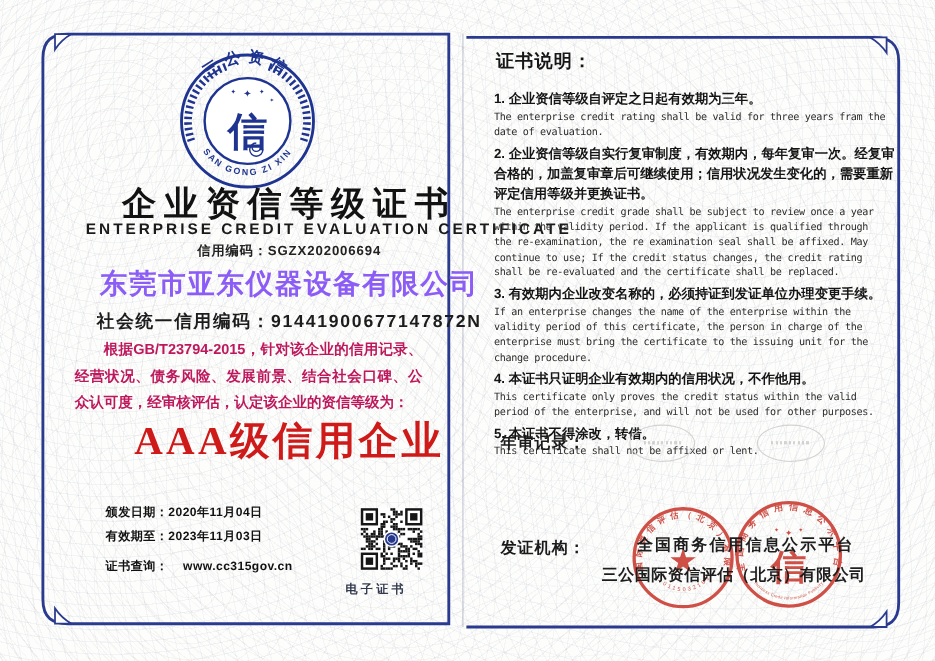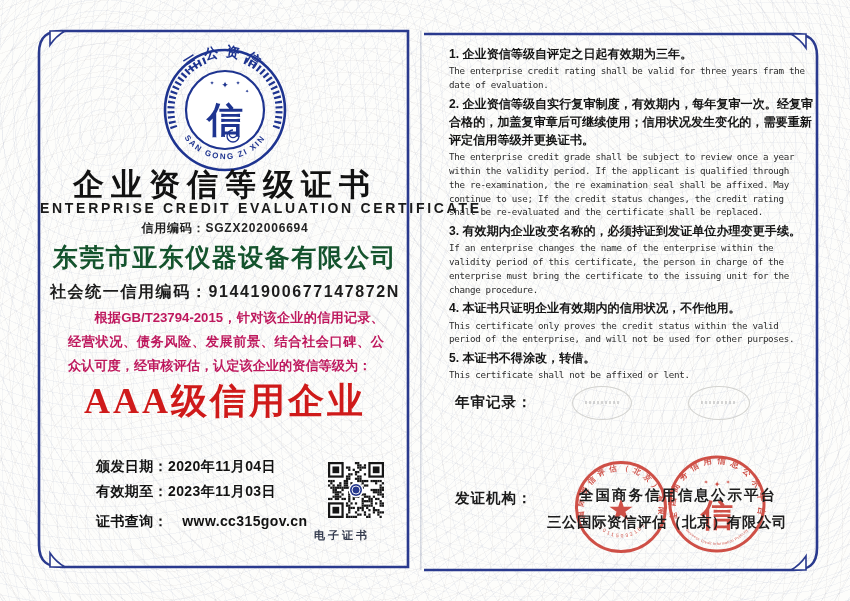--- a/index.html
+++ b/index.html
@@ -9,31 +9,31 @@
   .watermark{position:absolute;inset:0;pointer-events:none;
     background-image:
       repeating-radial-gradient(circle at 12% 22%, rgba(150,160,190,.10) 0 1px, transparent 1px 11px),
       repeating-radial-gradient(circle at 78% 12%, rgba(150,160,190,.09) 0 1px, transparent 1px 13px),
       repeating-radial-gradient(circle at 42% 58%, rgba(160,150,150,.08) 0 1px, transparent 1px 12px),
       repeating-radial-gradient(circle at 92% 72%, rgba(150,160,190,.09) 0 1px, transparent 1px 10px),
       repeating-radial-gradient(circle at 20% 88%, rgba(160,150,150,.08) 0 1px, transparent 1px 14px),
       repeating-radial-gradient(circle at 60% 30%, rgba(150,160,190,.06) 0 1px, transparent 1px 16px);}
   svg{position:absolute;overflow:visible;}
   .abs{position:absolute;}
-  .ctr{left:40px;width:370px;text-align:center;}
+  .ctr{left:40px;width:370px;text-align:center;padding-left:38px;}
   .serif{font-family:"Liberation Serif","DejaVu Serif",serif;}
   .title{top:164px;font-size:31px;font-weight:700;letter-spacing:7px;color:#121212;white-space:nowrap;}
   .subtitle{top:200px;font-size:14px;font-weight:700;letter-spacing:2.7px;color:#1a1a1a;white-space:nowrap;}
   .credit-code{top:220px;font-size:12px;font-weight:700;letter-spacing:.8px;color:#222;}
-  .company{top:241px;font-size:25px;font-weight:700;letter-spacing:1.5px;color:#14532d;white-space:nowrap;}
+  .company{top:241px;font-size:25px;font-weight:700;letter-spacing:1.5px;color:#8b5cf6;white-space:nowrap;}
   .social{top:282px;font-size:16px;font-weight:700;letter-spacing:1.6px;color:#1c1c1c;}
   .para{left:68px;top:306px;width:316px;font-size:13.2px;font-weight:600;line-height:1.82;
         text-align:justify;text-indent:2em;color:#be185d;}
   .rating{top:377px;font-size:36px;font-weight:800;letter-spacing:3px;color:#cf1a1a;}
-  .meta{left:96px;top:458px;font-size:14px;font-weight:700;color:#111;}
+  .meta{left:96px;top:458px;font-size:11px;font-weight:700;color:#111;}
   .meta-row{margin-bottom:7px;letter-spacing:.4px;}
   .meta-query{margin-top:12px;}
   .qr{left:328px;top:462px;width:56px;height:56px;}
   .qr-caption{left:314px;top:528px;width:84px;text-align:left;font-size:11px;letter-spacing:3px;
               color:#333a4d;font-family:"Liberation Serif",serif;font-weight:600;}
   
   .desc{left:449px;top:45px;width:368px;color:#161616;}
   .desc-heading{font-size:16.5px;font-weight:700;margin:0 0 14px 2px;letter-spacing:1px;}
   .item-zh{font-size:12.1px;font-weight:700;line-height:1.5;color:#141414;}
   .item-en{font-size:9.2px;line-height:1.5;letter-spacing:-0.3px;color:#2b2b2b;margin:1px 9px 3px 0;
@@ -316,20 +316,21 @@
         <rect x="2.24" y="42.56" width="11.200000000000001" height="11.200000000000001" fill="#fff"></rect>
         <rect x="4.48" y="44.800000000000004" width="6.720000000000001" height="6.720000000000001" fill="#161616"></rect>
         <circle cx="28" cy="28" r="7.5" fill="#fff"></circle>
         <circle cx="28" cy="28" r="6" fill="#26388c"></circle>
         <circle cx="28" cy="28" r="4" fill="none" stroke="#fff" stroke-width="0.9"></circle>
       </svg>
   </div>
   <div class="abs qr-caption">电子证书</div>
 
   <div class="abs desc">
+    <div class="desc-heading">证书说明：</div>
     <div>
       <div class="item-zh">1. 企业资信等级自评定之日起有效期为三年。</div>
       <div class="item-en">The enterprise credit rating shall be valid for three years fram the date of evaluation.</div>
     </div>
     <div>
       <div class="item-zh">2. 企业资信等级自实行复审制度，有效期内，每年复审一次。经复审合格的，加盖复审章后可继续使用；信用状况发生变化的，需要重新评定信用等级并更换证书。</div>
       <div class="item-en">The enterprise credit grade shall be subject to review once a year within the validity period. If the applicant is qualified through the re-examination, the re examination seal shall be affixed. May continue to use; If the credit status changes, the credit rating shall be re-evaluated and the certificate shall be replaced.</div>
     </div>
     <div>
       <div class="item-zh">3. 有效期内企业改变名称的，必须持证到发证单位办理变更手续。</div>

